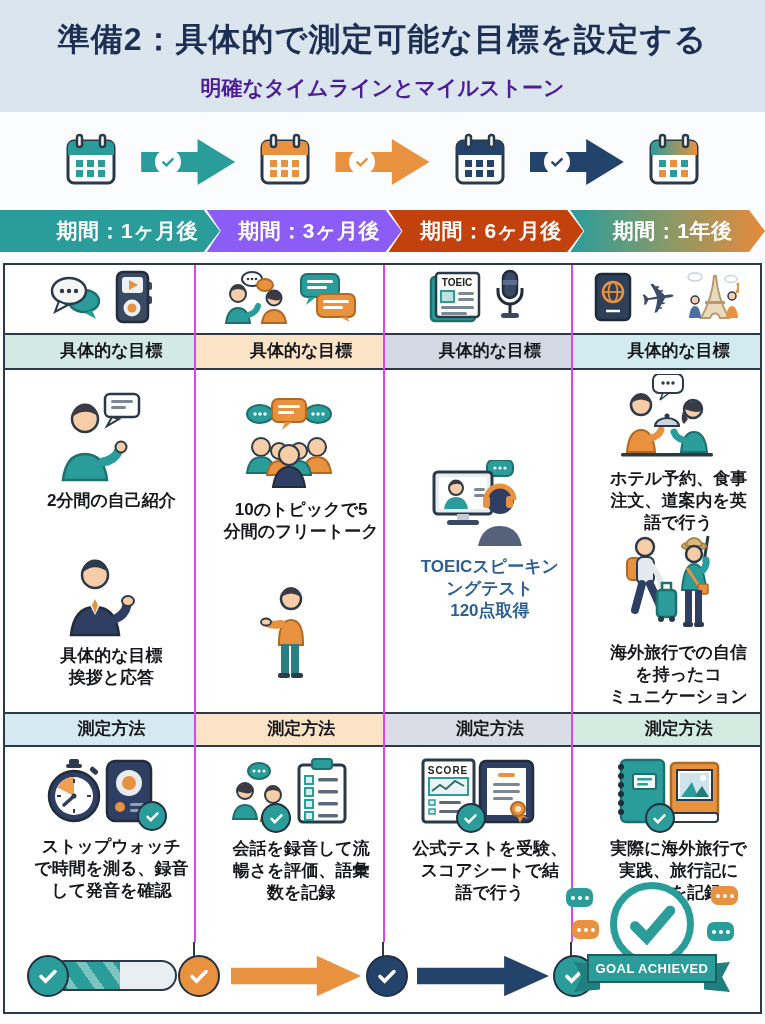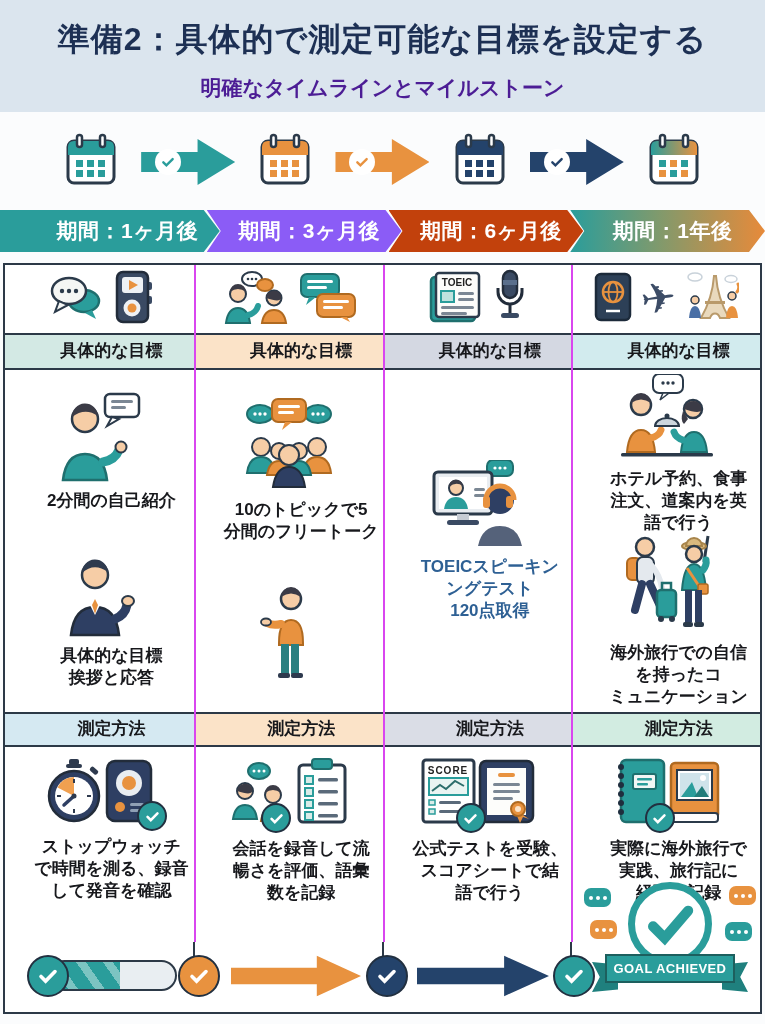--- a/index.html
+++ b/index.html
@@ -76,21 +76,21 @@
   .pbar { position:absolute; left:44px; top:18px; width:128px; height:31px;
     background:#e9eef2; border:2.5px solid #2c3947; border-radius:16px; overflow:hidden; }
   .pfill { width:56%; height:100%;
     background:repeating-linear-gradient(55deg,#2a9d9b 0 14px,#7cc4c2 14px 22px); }
   .flat-arrow { position:absolute; top:11px; height:46px;
     clip-path:polygon(0 32%,66% 32%,66% 6%,100% 50%,66% 94%,66% 68%,0 68%); }
   .flat-arrow.orange { background:#e8923f; }
   .flat-arrow.navy { background:#24436b; }
 
   
-  .goal-badge { position:absolute; right:2px; top:-60px; width:176px; height:132px; z-index:5; }
+  .goal-badge { position:absolute; right:20px; top:-60px; width:176px; height:132px; z-index:5; }
   .gb-circle { width:84px; height:84px; border:7px solid #2a9d9b; border-radius:50%;
     background:#fff; margin:0 auto; display:flex; align-items:center; justify-content:center; }
   .gb-circle svg { width:58px; height:58px; }
   .gb-ribbon { position:relative; margin-top:-12px; text-align:center; }
   .gb-label { position:relative; display:inline-block; background:#2a9d9b;
     border:2.5px solid #1d5f5e; color:#fff; font-size:13px; font-weight:800;
     padding:5px 7px; letter-spacing:0.4px; z-index:2; }
   .gb-tail { position:absolute; top:8px; width:26px; height:30px; background:#1f807e; z-index:1; }
   .gb-tail.l { left:10px; clip-path:polygon(0 0,100% 8%,100% 92%,0 100%,30% 50%); }
   .gb-tail.r { right:10px; clip-path:polygon(0 8%,100% 0,70% 50%,100% 100%,0 92%); }

